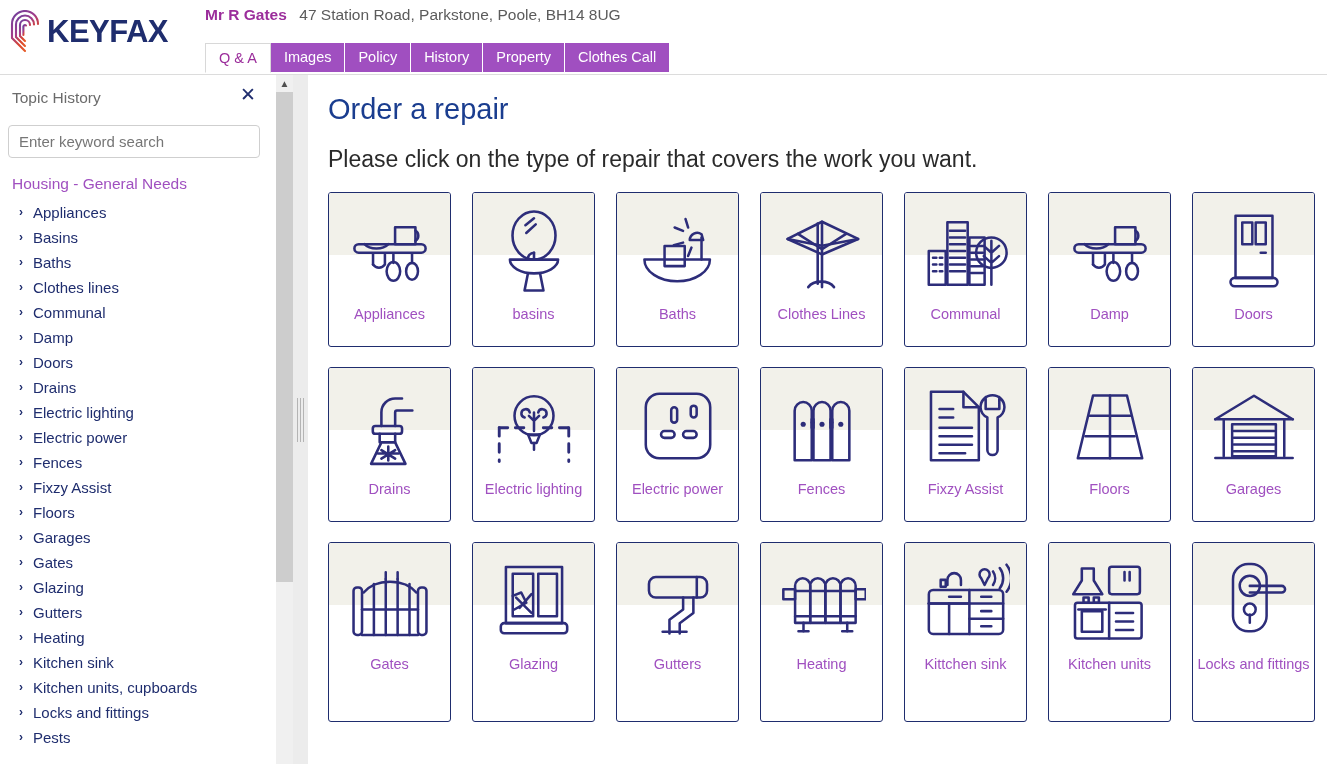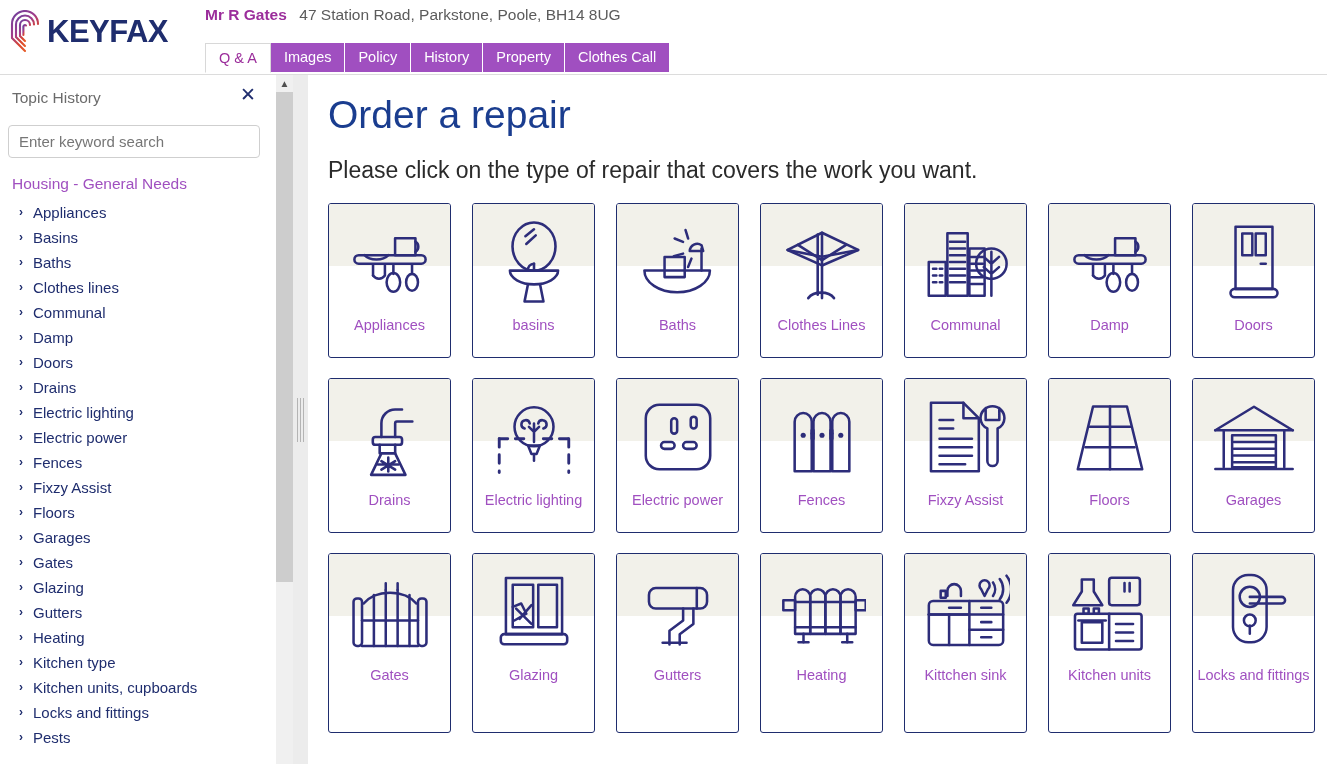--- a/index.html
+++ b/index.html
@@ -127,21 +127,21 @@
   #splitter-grip i:nth-child(1){ left:0; }
   #splitter-grip i:nth-child(2){ left:3px; }
   #splitter-grip i:nth-child(3){ left:6px; }
 
   
   #main {
     position:absolute; left:308px; top:0; width:1019px; height:689px;
     background:#ffffff; overflow:hidden; padding:0 0 0 20px;
   }
   #page-title {
-    margin-top:18px; font-size:39px; color:#1f4e9e; font-weight:normal;
+    margin-top:18px; font-size:29px; color:#1f4e9e; font-weight:normal;
     color:#1a3d8f;
   }
   #page-subtitle {
     margin-top:20px; font-size:23px; color:#2a2a2a; font-weight:normal;
   }
 
   #card-grid {
     margin-top:19px; display:grid;
     grid-template-columns: repeat(7, 123px);
     column-gap: 21px; row-gap: 20px;
@@ -235,21 +235,21 @@
           <li class="topic-item"><span class="chev">›</span><span class="tlabel">Electric lighting</span></li>
           <li class="topic-item"><span class="chev">›</span><span class="tlabel">Electric power</span></li>
           <li class="topic-item"><span class="chev">›</span><span class="tlabel">Fences</span></li>
           <li class="topic-item"><span class="chev">›</span><span class="tlabel">Fixzy Assist</span></li>
           <li class="topic-item"><span class="chev">›</span><span class="tlabel">Floors</span></li>
           <li class="topic-item"><span class="chev">›</span><span class="tlabel">Garages</span></li>
           <li class="topic-item"><span class="chev">›</span><span class="tlabel">Gates</span></li>
           <li class="topic-item"><span class="chev">›</span><span class="tlabel">Glazing</span></li>
           <li class="topic-item"><span class="chev">›</span><span class="tlabel">Gutters</span></li>
           <li class="topic-item"><span class="chev">›</span><span class="tlabel">Heating</span></li>
-          <li class="topic-item"><span class="chev">›</span><span class="tlabel">Kitchen type</span></li>
+          <li class="topic-item"><span class="chev">›</span><span class="tlabel">Kitchen sink</span></li>
           <li class="topic-item"><span class="chev">›</span><span class="tlabel">Kitchen units, cupboards</span></li>
           <li class="topic-item"><span class="chev">›</span><span class="tlabel">Locks and fittings</span></li>
           <li class="topic-item"><span class="chev">›</span><span class="tlabel">Pests</span></li>
         </ul>
     </div>
 
     <div id="sb-scroll">
       <div id="sb-up">▲</div>
       <div id="sb-thumb"></div>
     </div>

